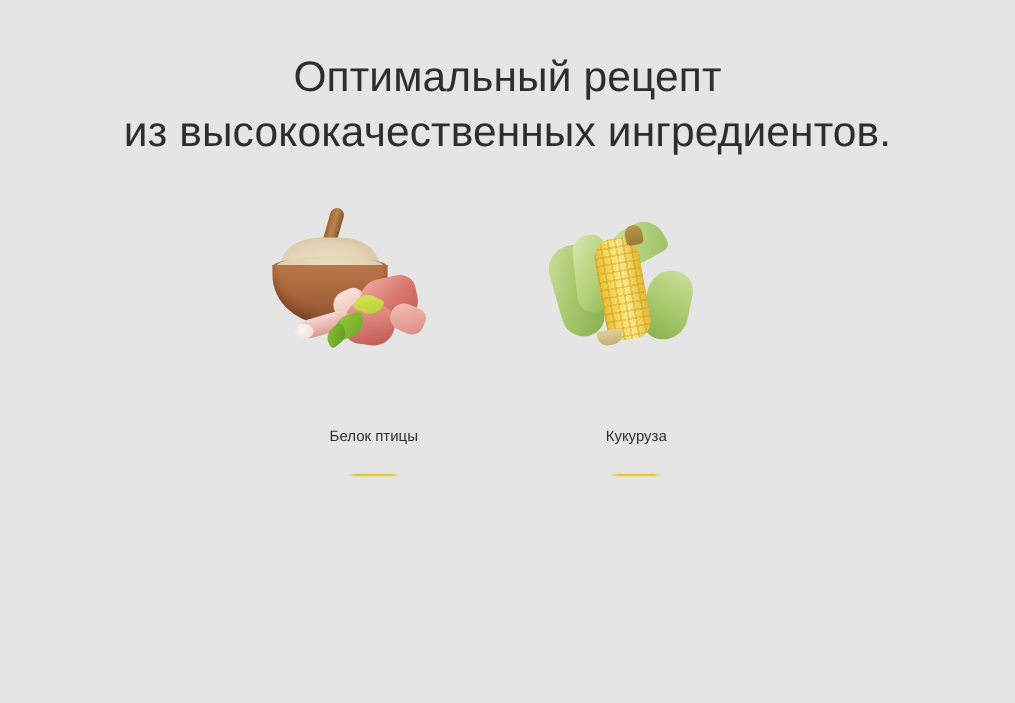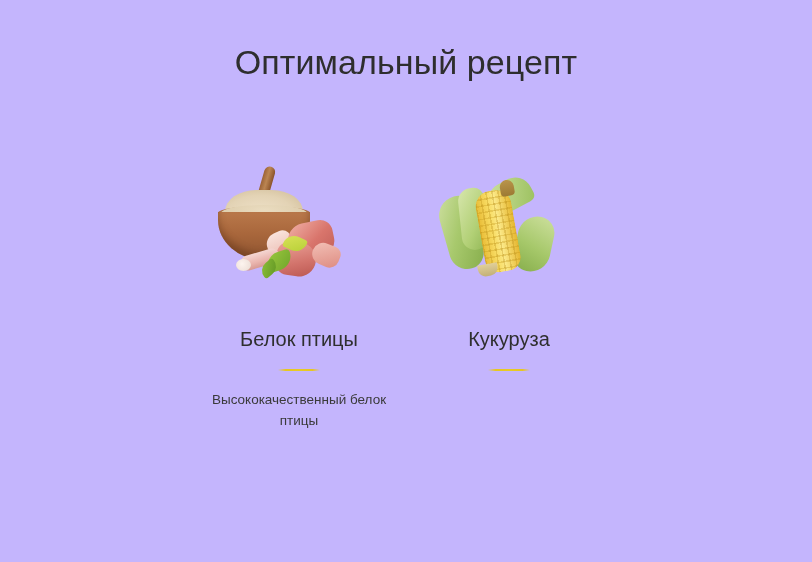--- a/index.html
+++ b/index.html
@@ -12,21 +12,21 @@
     height: 562px;
     overflow: hidden;
     font-family: "Liberation Sans", "DejaVu Sans", sans-serif;
     color: #333333;
     position: relative;
   }
   .page {
     width: 812px;
     height: 562px;
     position: relative;
-    background: #c4b5fd;
+    background: #e5e5e5;
   }
 
   
   .title-block {
     position: absolute;
     top: 40px;
     left: 0;
     width: 812px;
     text-align: center;
   }
@@ -58,22 +58,22 @@
   }
   .col-gap { width: 4px; }
 
   .figure {
     width: 190px;
     height: 132px;
     position: relative;
   }
 
   .col-heading {
-    margin-top: 36px;
-    font-size: 20px;
+    margin-top: 46px;
+    font-size: 12px;
     line-height: 22px;
     color: #2f2f2f;
     font-weight: 400;
     text-align: center;
   }
   .divider {
     margin-top: 19px;
     width: 42px;
     height: 2px;
     background: linear-gradient(to right,
@@ -325,20 +325,21 @@
     transform: rotate(-16deg);
   }
 </style>
 </head>
 <body>
 
 <div class="page">
 
   <div class="title-block">
     <div class="title-line">Оптимальный рецепт</div>
+    <div class="title-line">из высококачественных ингредиентов.</div>
   </div>
 
   <div class="columns">
 
     <div class="column">
       <div class="figure">
         <div class="ill scoop-handle"></div>
         <div class="ill scoop-head"></div>
         <div class="ill meal-heap"></div>
         <div class="ill bowl-brown-rim"></div>
@@ -349,21 +350,20 @@
         <div class="ill meat-b"></div>
         <div class="ill meat-c"></div>
         <div class="ill drumstick"></div>
         <div class="ill drumstick-bone"></div>
         <div class="ill herb-1"></div>
         <div class="ill herb-2"></div>
         <div class="ill herb-3"></div>
       </div>
       <div class="col-heading">Белок птицы</div>
       <div class="divider"></div>
-      <div class="col-desc">Высококачественный белок птицы</div>
     </div>
 
     <div class="col-gap"></div>
 
     <div class="column">
       <div class="figure">
         <div class="ill husk-left"></div>
         <div class="ill husk-left2"></div>
         <div class="ill husk-top"></div>
         <div class="ill husk-right"></div>

